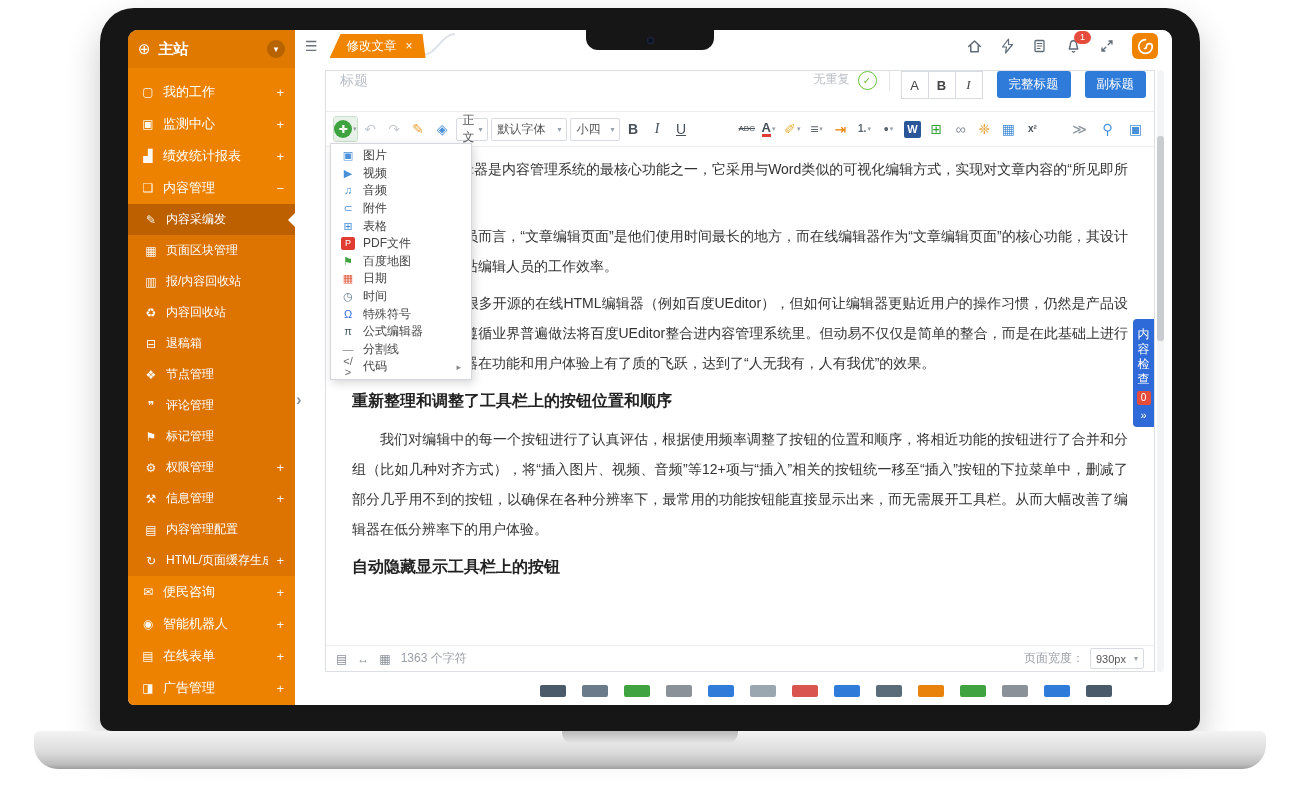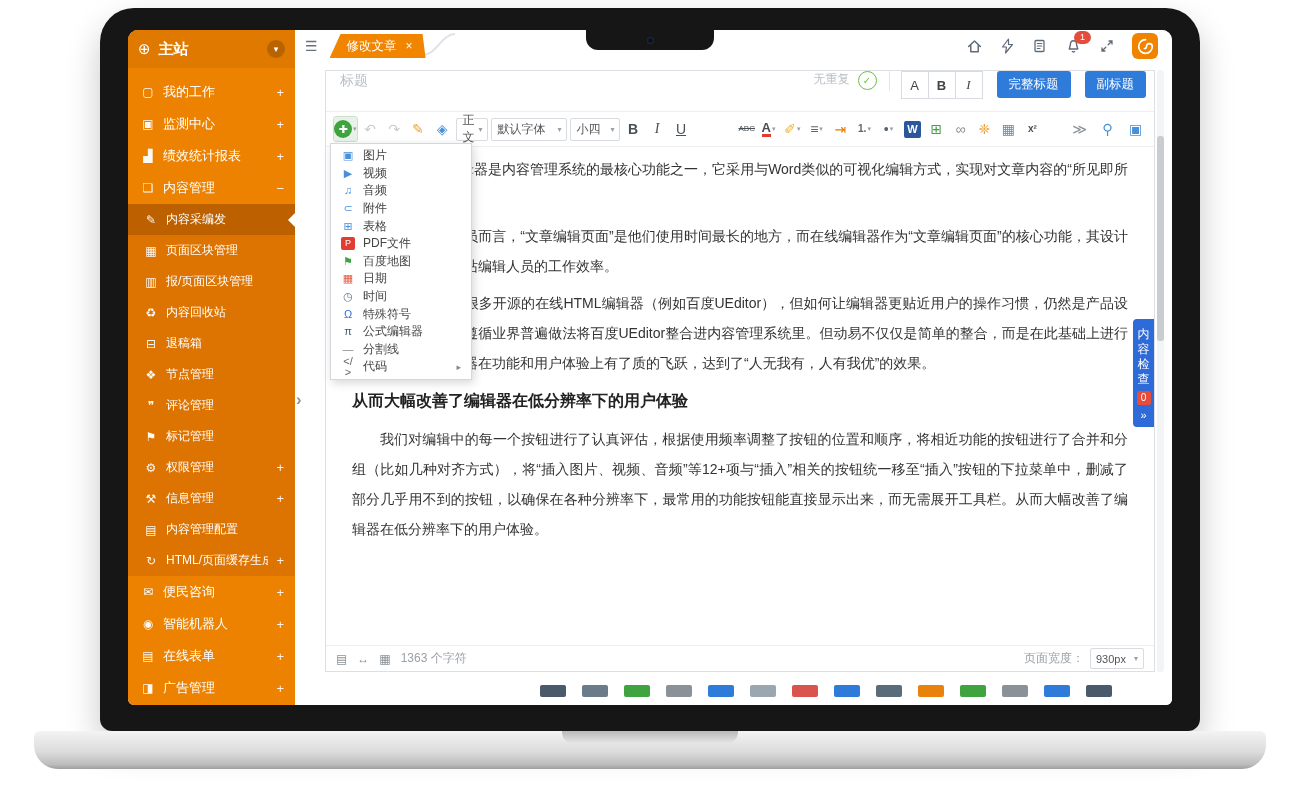--- a/index.html
+++ b/index.html
@@ -168,21 +168,21 @@
             <div class="sb-item sub active">
               <span class="ico">✎</span>
               <span class="lbl">内容采编发</span>
             </div>
             <div class="sb-item sub">
               <span class="ico">▦</span>
               <span class="lbl">页面区块管理</span>
             </div>
             <div class="sb-item sub">
               <span class="ico">▥</span>
-              <span class="lbl">报/页面区块管理</span>
+              <span class="lbl">报/内容回收站</span>
             </div>
             <div class="sb-item sub">
               <span class="ico">♻</span>
               <span class="lbl">内容回收站</span>
             </div>
             <div class="sb-item sub">
               <span class="ico">⊟</span>
               <span class="lbl">退稿箱</span>
             </div>
             <div class="sb-item sub">
@@ -402,22 +402,23 @@
                 <div class="t-ico">
                   <span class="g" style="color: rgb(74, 144, 217);">▣</span>
                 </div>
               </span>
           </div>
 
           <div class="editor" id="editor-body">
               <p>在线HTML编辑器是内容管理系统的最核心功能之一，它采用与Word类似的可视化编辑方式，实现对文章内容的“所见即所得”的编辑修改。</p>
               <p>对网站编辑人员而言，“文章编辑页面”是他们使用时间最长的地方，而在线编辑器作为“文章编辑页面”的核心功能，其设计优劣直接影响到网站编辑人员的工作效率。</p>
               <p>目前市面上有很多开源的在线HTML编辑器（例如百度UEditor），但如何让编辑器更贴近用户的操作习惯，仍然是产品设计中的重点。动易遵循业界普遍做法将百度UEditor整合进内容管理系统里。但动易不仅仅是简单的整合，而是在此基础上进行深度优化，使编辑器在功能和用户体验上有了质的飞跃，达到了“人无我有，人有我优”的效果。</p>
-              <h2>从而大幅改善了编辑器在低分辨率下的用户体验</h2>
+              <h2>重新整理和调整了工具栏上的按钮位置和顺序</h2>
               <p>我们对编辑中的每一个按钮进行了认真评估，根据使用频率调整了按钮的位置和顺序，将相近功能的按钮进行了合并和分组（比如几种对齐方式），将“插入图片、视频、音频”等12+项与“插入”相关的按钮统一移至“插入”按钮的下拉菜单中，删减了部分几乎用不到的按钮，以确保在各种分辨率下，最常用的功能按钮能直接显示出来，而无需展开工具栏。从而大幅改善了编辑器在低分辨率下的用户体验。</p>
+              <h2>自动隐藏显示工具栏上的按钮</h2>
             </div>
 
           <div class="statusbar">
             <span class="sb-ico">▤</span>
             <span class="sb-ico">↔</span>
             <span class="sb-ico">▦</span>
             <span>1363 个字符</span>
             <span class="pw-wrap">
               <span>页面宽度：</span>
               <span class="pw-select">

